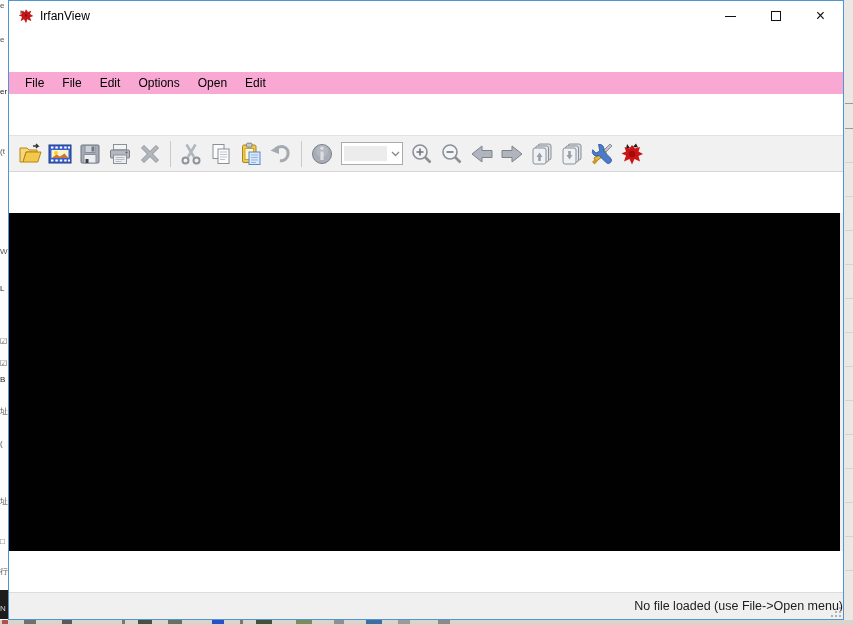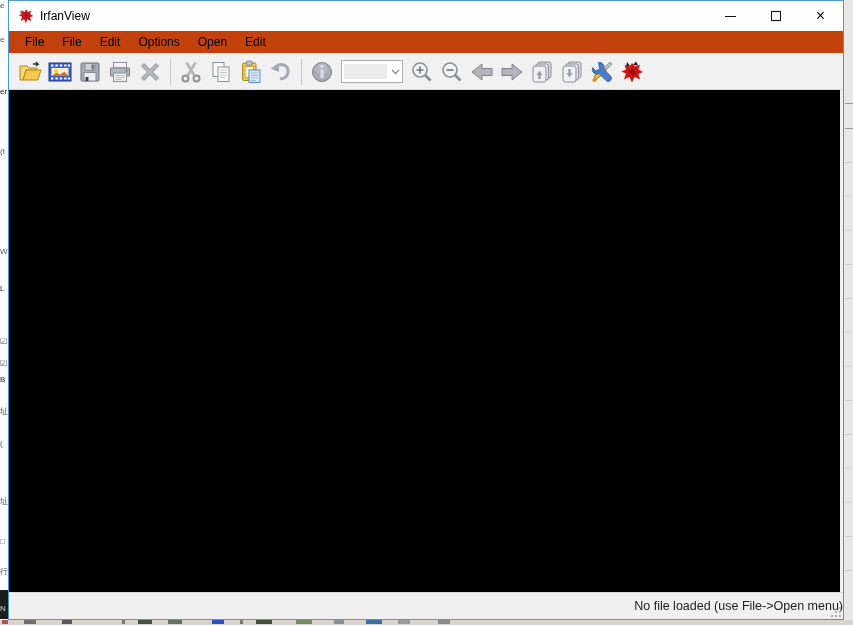--- a/index.html
+++ b/index.html
@@ -13,32 +13,32 @@
   .left-strip .darkbox{position:absolute;left:0;top:590px;width:8px;height:29px;background:#1c1c1c;color:#cfcfcf;font-size:8px;line-height:10px;padding-top:14px;box-sizing:border-box;}
   .right-strip{position:absolute;right:0;top:0;width:8px;height:625px;background:#eae8e4;z-index:0;}
   .right-strip .hline{position:absolute;left:0;width:8px;height:1px;background:#d5d3cf;}
   .right-strip .hline.dk{background:#9c9a96;}
   .bottom-strip{position:absolute;left:0;top:620px;width:853px;height:5px;background:#d9d5ce;z-index:3;}
   .bottom-strip .ticon{position:absolute;top:0;height:4px;}
 
   
   .window{position:absolute;left:8px;top:0;width:836px;height:620px;z-index:2;
     background:#ffffff;border:1px solid #5094d0;box-sizing:border-box;
-    display:flex;flex-direction:column;}
+    display:flex;flex-direction:column;gap:41px;}
 
   .titlebar{height:30px;display:flex;align-items:center;background:#fff;flex:0 0 auto;}
   .app-icon{width:16px;height:16px;margin-left:9px;flex:0 0 auto;}
   .title-text{font-size:12px;color:#000;margin-left:6px;}
   .tb-spacer{flex:1;}
   .winbtn{width:45px;height:30px;display:flex;align-items:center;justify-content:center;flex:0 0 auto;}
   .glyph-min{width:11px;height:1px;background:#111;}
   .glyph-max{width:10px;height:10px;border:1px solid #111;box-sizing:border-box;}
   .glyph-close{font-size:16px;color:#111;line-height:16px;}
 
-  .menubar{height:22px;display:flex;align-items:center;background:#c2410c;padding-left:7px;flex:0 0 auto;}
+  .menubar{height:22px;display:flex;align-items:center;background:#f9a8d4;padding-left:7px;flex:0 0 auto;}
   .menu-item{font-size:12px;color:#000;padding:3px 9px;cursor:default;}
 
   .toolbar{height:37px;background:#f1f1f1;border-top:1px solid #e2e2e2;border-bottom:1px solid #d8d8d8;
     display:flex;align-items:center;padding-left:6px;flex:0 0 auto;box-sizing:border-box;}
   .tbtn{width:30px;height:29px;display:flex;align-items:center;justify-content:center;flex:0 0 auto;}
   .tsep{width:1px;height:26px;background:#c9c9c9;margin:0 5px;flex:0 0 auto;}
   .zoombox{width:60px;height:21px;border:1px solid #ababab;background:#fff;margin:0 4px;
     display:flex;align-items:center;flex:0 0 auto;}
   .zoombox .val{flex:1;height:15px;margin:2px 1px 2px 2px;background:#ececec;font-size:11px;color:#333;}
   .zoombox .dd{width:14px;height:100%;display:flex;align-items:center;justify-content:center;}

